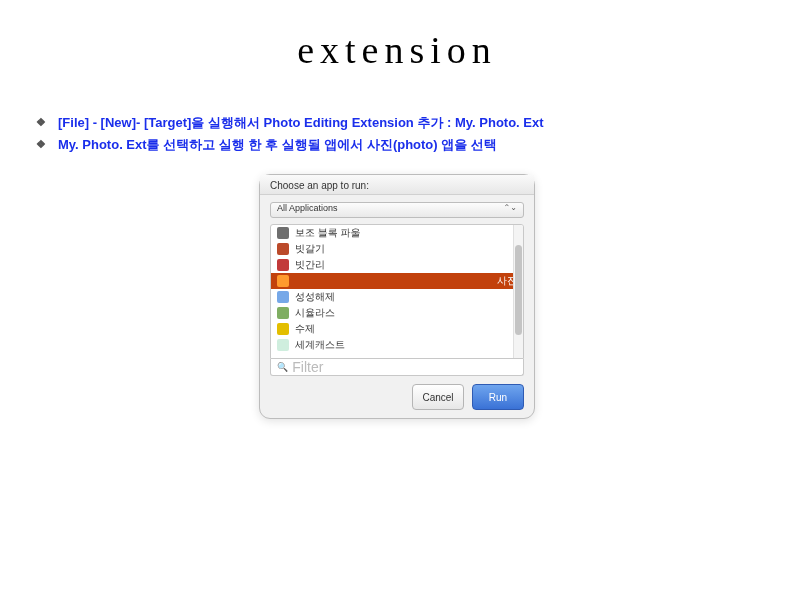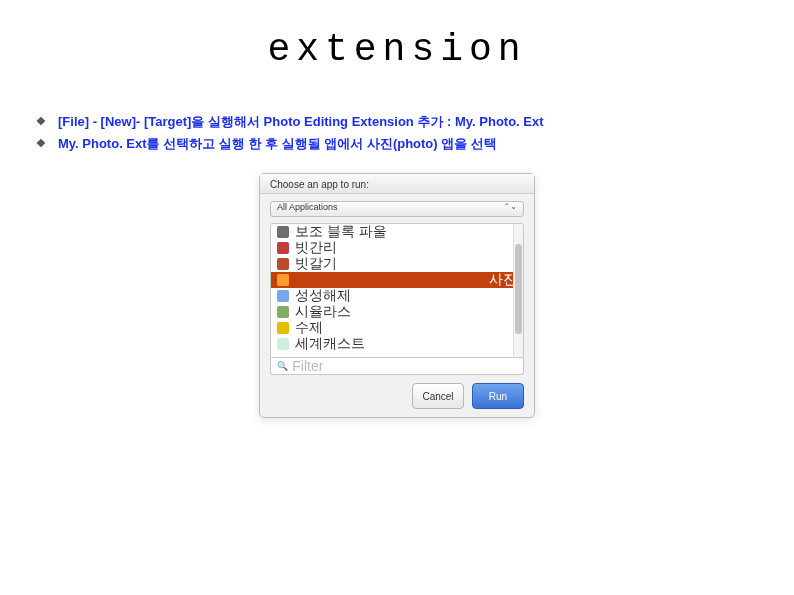--- a/index.html
+++ b/index.html
@@ -4,21 +4,21 @@
 <style>
   * { box-sizing: border-box; margin: 0; padding: 0; }
   body {
     width: 794px;
     height: 595px;
     background: #ffffff;
     font-family: Arial, sans-serif;
     position: relative;
   }
   .title {
-    font-family: Liberation Mono, monospace;
+    font-family: Liberation Serif, serif;
     font-size: 38px;
     letter-spacing: 6px;
     text-align: center;
     padding-top: 28px;
     color: #000;
   }
   .bullets {
     margin-top: 40px;
     padding-left: 36px;
   }
@@ -41,21 +41,21 @@
   .dialog-wrap {
     display: flex;
     justify-content: center;
     margin-top: 18px;
   }
   .dialog {
     width: 276px;
     height: 245px;
     background: #f1f1f1;
     border: 1px solid #bcbcbc;
-    border-radius: 5px;
+    border-radius: 11px;
     box-shadow: 0 2px 10px rgba(0,0,0,0.12);
     display: flex;
     flex-direction: column;
     font-family: -apple-system, "Helvetica Neue", sans-serif;
   }
   .dialog-title {
     font-size: 10px;
     color: #333;
     padding: 5px 10px 3px;
     background: linear-gradient(#fafafa, #e7e7e7);
@@ -90,21 +90,21 @@
     position: absolute;
     inset: 0;
     overflow: hidden;
   }
   .row {
     display: flex;
     align-items: center;
     gap: 6px;
     padding: 0 6px;
     height: 16px;
-    font-size: 14px;
+    font-size: 10px;
     color: #333;
   }
   .row.sel {
     background: #c2410c;
     color: #fff;
     justify-content: space-between;
   }
   .icon {
     width: 12px;
     height: 12px;
@@ -194,26 +194,26 @@
       <span class="chev">⌃⌄</span>
     </div>
 
     <div class="list">
       <div class="list-inner" id="list-inner">
           <div class="row">
             <div class="icon" style="background: rgb(110, 110, 110);"></div>
             <span>보조 블록 파울</span>
           </div>
           <div class="row">
+            <div class="icon" style="background: rgb(187, 74, 42);"></div>
+            <span>빗갈기</span>
+          </div>
+          <div class="row">
             <div class="icon" style="background: rgb(194, 58, 58);"></div>
             <span>빗간리</span>
-          </div>
-          <div class="row">
-            <div class="icon" style="background: rgb(187, 74, 42);"></div>
-            <span>빗갈기</span>
           </div>
           <div class="row sel">
             <div class="icon" style="background: rgb(255, 154, 46);"></div>
             <span>사진</span>
           </div>
           <div class="row">
             <div class="icon" style="background: rgb(118, 168, 232);"></div>
             <span>성성해제</span>
           </div>
           <div class="row">

